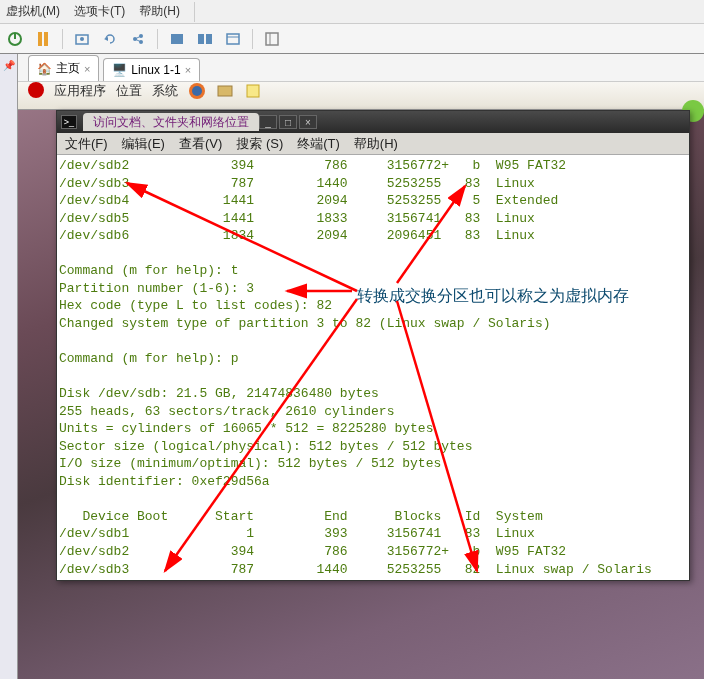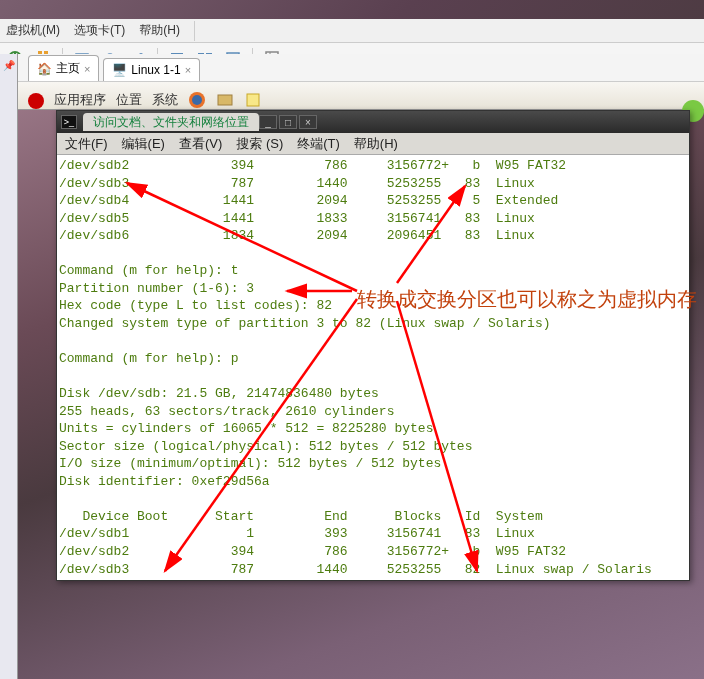--- a/index.html
+++ b/index.html
@@ -1,43 +1,43 @@
 <!DOCTYPE html>
 <html><head>
 <meta charset="utf-8">
 <style>
 * { margin: 0; padding: 0; box-sizing: border-box; }
 body { width: 704px; height: 679px; font-family: sans-serif; font-size: 12px; background: linear-gradient(135deg, #7a5f6f 0%, #5a4050 30%, #4a3a3f 60%, #6a5065 100%); overflow: hidden; }
-.top-menu { background: #f0f0f0; height: 24px; display: flex; align-items: center; padding: 0 6px; gap: 14px; border-bottom: 1px solid #ccc; margin-top: 19px; }
+.top-menu { background: #f0f0f0; height: 24px; display: flex; align-items: center; padding: 0 6px; gap: 14px; border-bottom: 1px solid #ccc; }
 .top-menu span { color: #333; cursor: pointer; }
 .top-toolbar { background: #f5f5f5; height: 30px; display: flex; align-items: center; padding: 0 6px; gap: 10px; border-bottom: 1px solid #888; }
 .tb-sep { width: 1px; height: 20px; background: #ccc; }
 .tb-icon { width: 18px; height: 18px; cursor: pointer; display: flex; align-items: center; justify-content: center; }
 .leftbar { position: absolute; left: 0; top: 54px; width: 18px; height: 625px; background: #e8e8f0; border-right: 1px solid #999; }
 .leftbar .pin { width: 10px; height: 10px; margin: 6px auto; color: #666; font-size: 10px; }
 .vm-area { position: absolute; left: 18px; top: 54px; right: 0; bottom: 0; }
 .tabs-row { height: 28px; background: #f4f4f4; display: flex; align-items: flex-end; padding: 0 10px; border-bottom: 1px solid #ccc; }
 .tab { background: #fff; border: 1px solid #aaa; border-bottom: none; border-radius: 4px 4px 0 0; padding: 4px 8px; margin-right: 4px; display: flex; align-items: center; gap: 4px; font-size: 12px; }
 .tab .close { color: #888; font-size: 11px; cursor: pointer; }
 .vm-desktop { position: absolute; top: 28px; left: 0; right: 0; bottom: 0; background: linear-gradient(160deg, #9d7a8a 0%, #6a4a56 30%, #4a3a3f 50%, #7a6075 80%, #8a7088 100%); }
-.gnome-panel { height: 28px; background: linear-gradient(#f8f6f2, #e8e4d8); border-bottom: 1px solid #999; display: flex; align-items: flex-end; padding: 0 10px; gap: 10px; font-size: 13px; color: #333; }
+.gnome-panel { height: 28px; background: linear-gradient(#f8f6f2, #e8e4d8); border-bottom: 1px solid #999; display: flex; align-items: flex-start; padding: 0 10px; gap: 10px; font-size: 13px; color: #333; }
 .gnome-panel .redlogo { width: 16px; height: 16px; background: #c00; border-radius: 50%; }
 .gnome-panel .picon { width: 18px; height: 18px; }
 .green-circle { position: absolute; right: 0; top: 18px; width: 22px; height: 22px; background: #7ac943; border-radius: 50%; }
 .term-window { position: absolute; left: 38px; top: 28px; width: 634px; background: #dcdad5; border: 1px solid #333; box-shadow: 2px 2px 6px rgba(0,0,0,0.4); }
 .term-titlebar { height: 22px; background: linear-gradient(#4a4a4a, #2a2a2a); display: flex; align-items: center; color: #fff; font-size: 12px; }
 .term-titlebar .ticon { width: 16px; height: 14px; background: #111; border: 1px solid #666; margin: 0 4px; display: flex; align-items: center; justify-content: center; font-size: 9px; }
-.term-titlebar-tab { background: #dcdad5; color: #15803d; padding: 2px 10px; border-radius: 4px 4px 0 0; margin-left: 2px; height: 18px; display: flex; align-items: center; }
+.term-titlebar-tab { background: #dcdad5; color: #701a75; padding: 2px 10px; border-radius: 4px 4px 0 0; margin-left: 2px; height: 18px; display: flex; align-items: center; }
 .term-titlebar .title-center { flex: 1; text-align: center; font-weight: bold; }
 .term-titlebar .wbtns { display: flex; gap: 2px; margin-right: 4px; }
 .term-titlebar .wbtn { width: 18px; height: 14px; background: #3a3a3a; border: 1px solid #666; color: #ccc; display: flex; align-items: center; justify-content: center; font-size: 10px; cursor: pointer; }
 .term-menu { height: 22px; background: #dcdad5; display: flex; align-items: center; padding: 0 8px; gap: 14px; font-size: 13px; color: #222; border-bottom: 1px solid #aaa; }
 .term-menu span { cursor: pointer; }
 .term-body { background: #fff; color: #4d7c0f; font-family: "Courier New", monospace; font-size: 13px; padding: 2px 2px; white-space: pre; line-height: 1.35; overflow: hidden; position: relative; }
-.annotation { position: absolute; color: #c2410c; font-size: 20px; font-family: Liberation Mono, monospace; white-space: nowrap; }
+.annotation { position: absolute; color: #0c4a6e; font-size: 16px; font-family: Liberation Mono, monospace; white-space: nowrap; }
 .arrows { position: absolute; top: 0; left: 0; pointer-events: none; }
 .pause-btn { display: flex; gap: 2px; }
 .pause-btn div { width: 4px; height: 14px; background: #e8a030; }
 </style>
 </head>
 <body>
 
 <div class="top-menu">
   <span>虚拟机(M)</span>
   <span>选项卡(T)</span>

